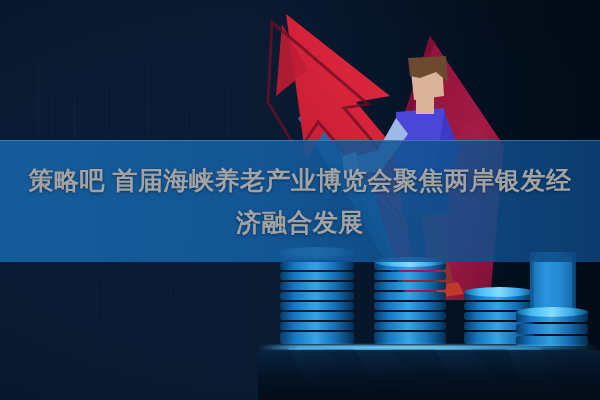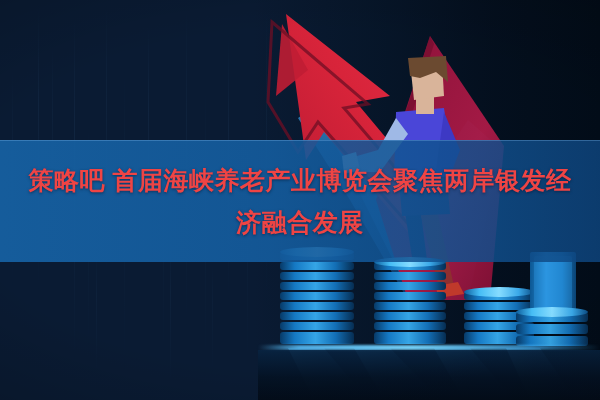--- a/index.html
+++ b/index.html
@@ -61,21 +61,21 @@
     background:rgba(120,180,235,.35);
   }
 
   
   .title-wrap{
     position:absolute;left:0;right:0;top:140px;height:122px;
     display:flex;flex-direction:column;align-items:center;justify-content:center;
     padding:0 14px;box-sizing:border-box;
   }
   .title-line{
-    color:#ef4444;
+    color:#a3a3a3;
     font-size:25px;
     font-weight:bold;
     line-height:42px;
     letter-spacing:.5px;
     white-space:nowrap;
     text-shadow:0 1px 3px rgba(0,20,45,.55);
   }
   .title-line.l2{text-align:left;}
 </style>
 </head>

